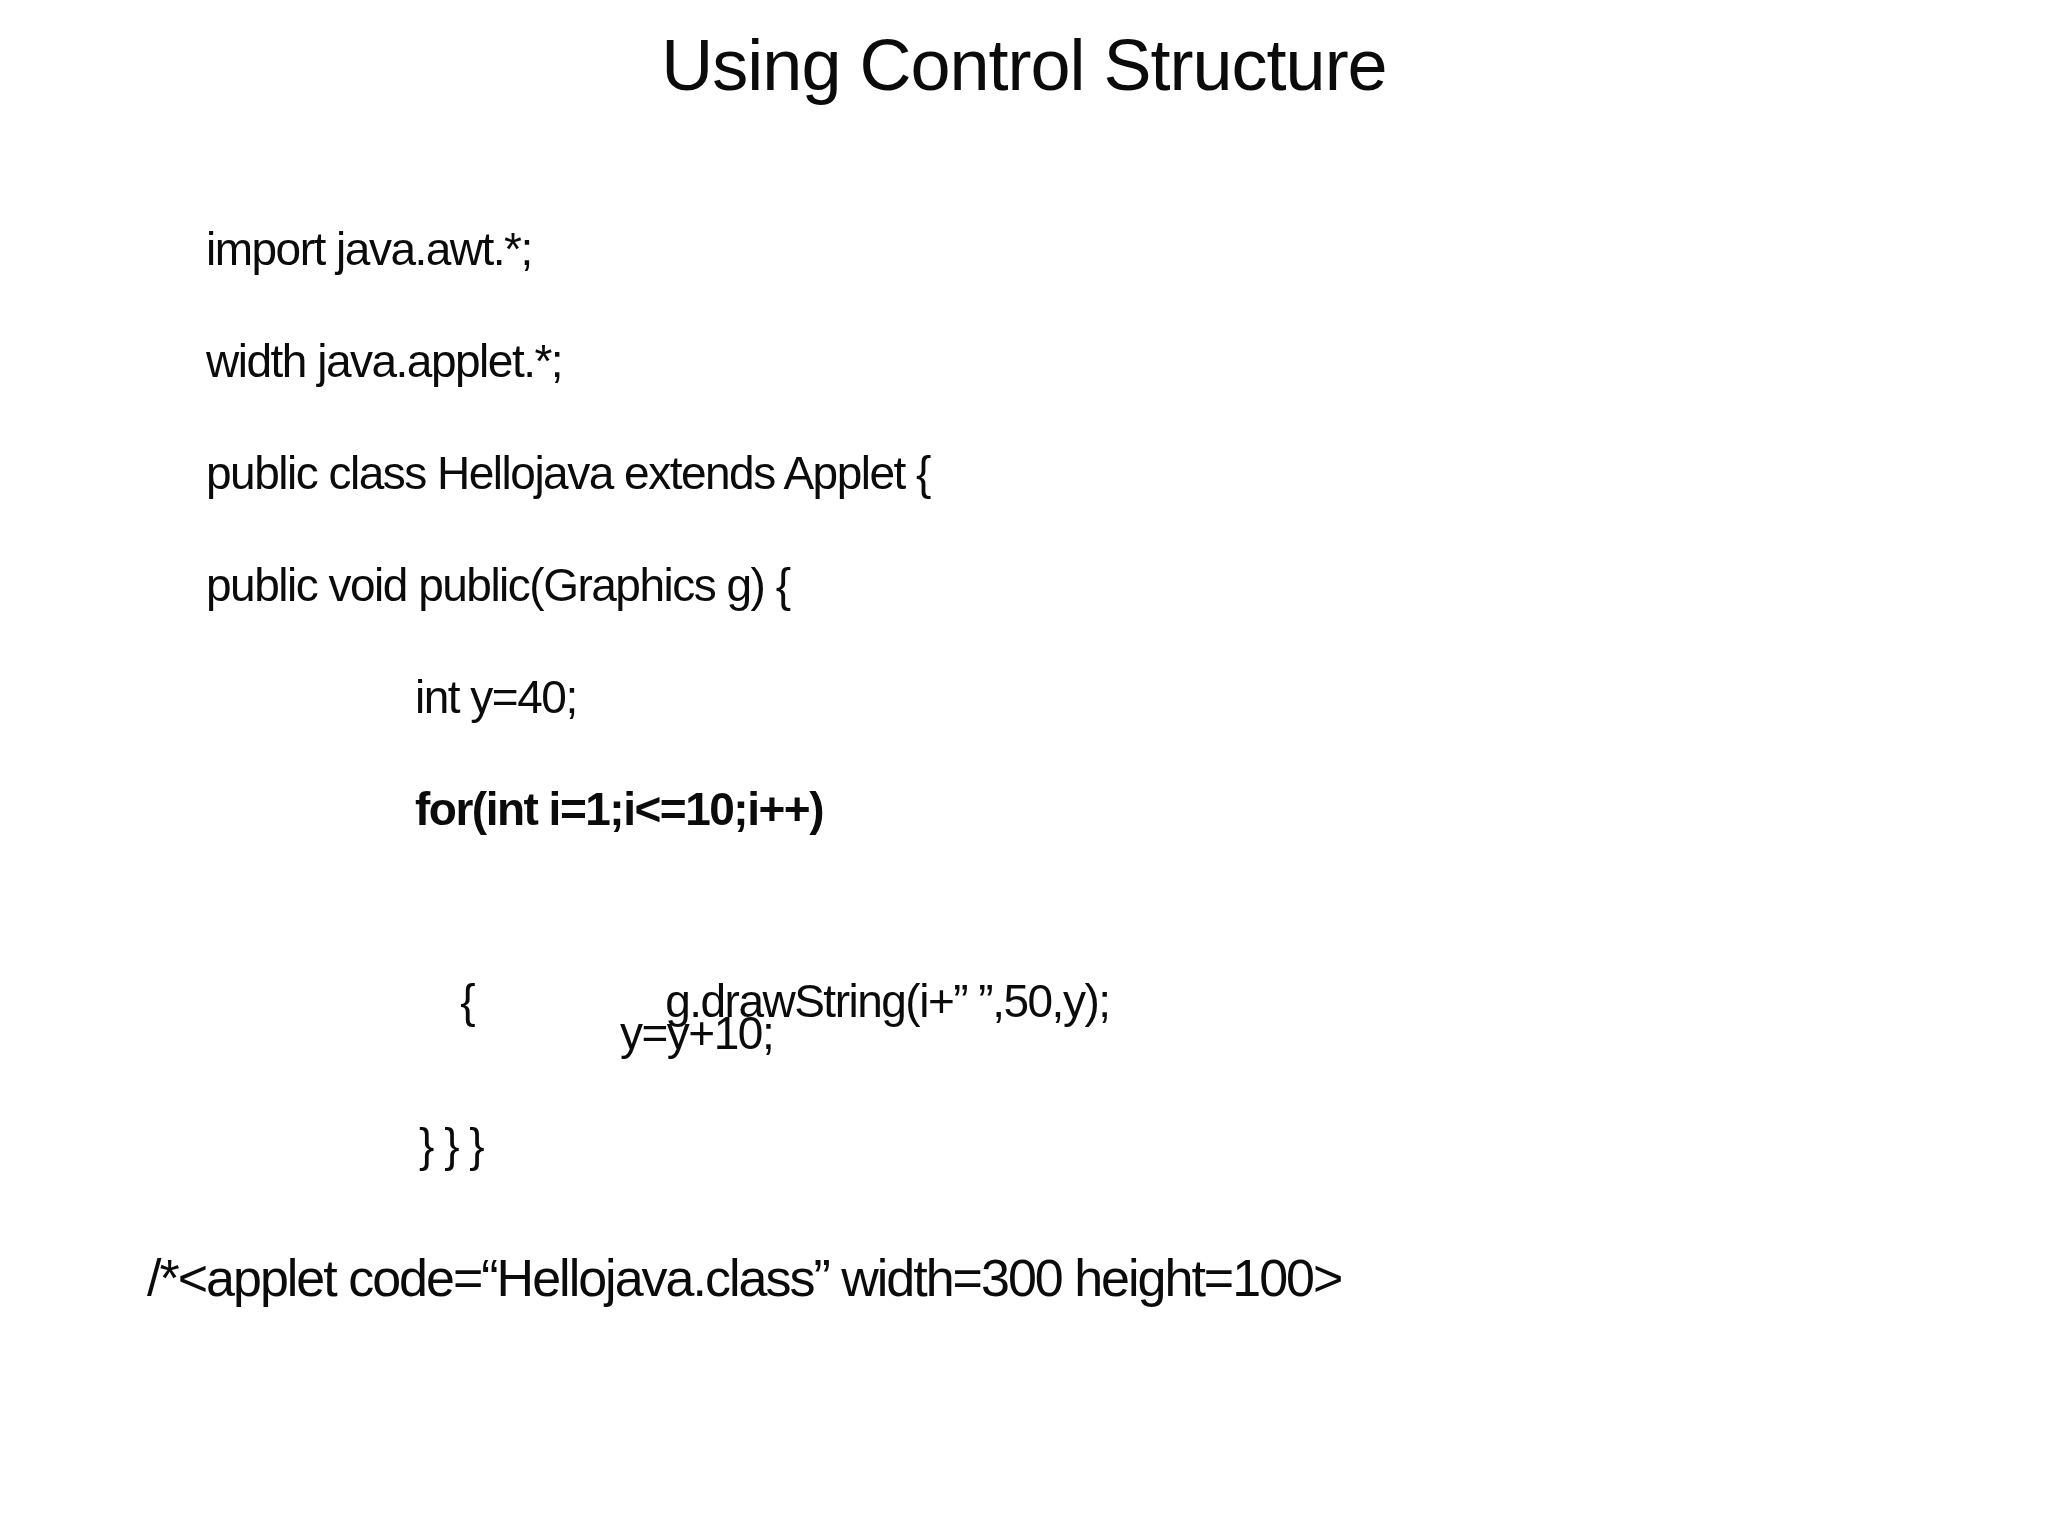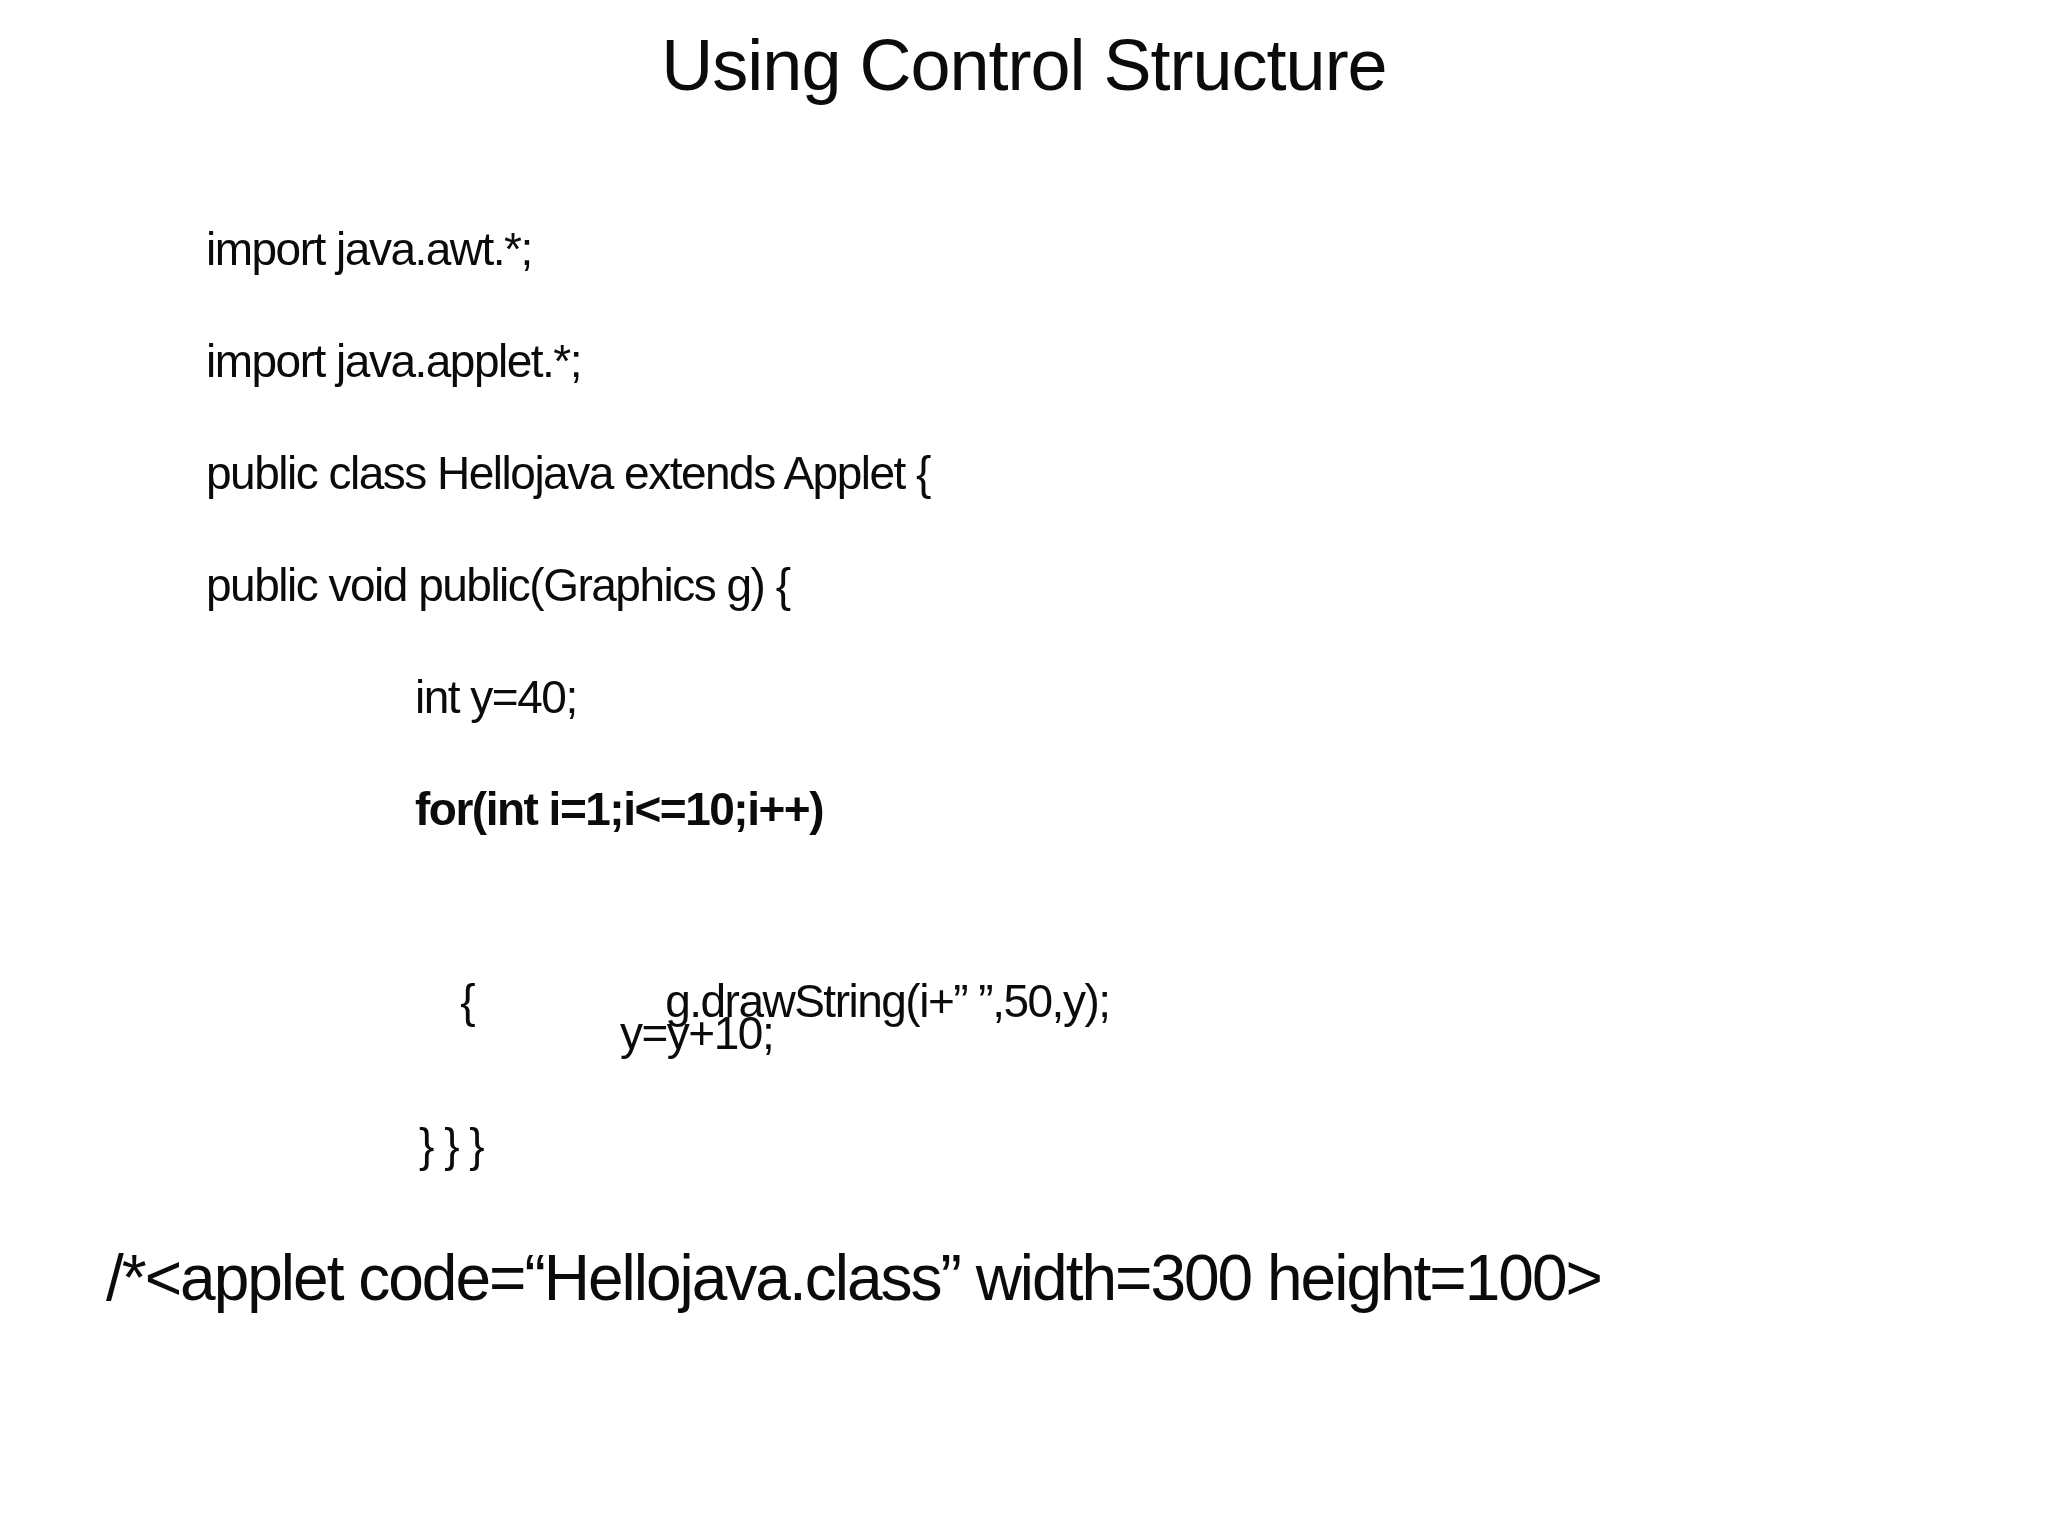--- a/index.html
+++ b/index.html
@@ -32,22 +32,23 @@
   .code-line {
     position: absolute;
     font-size: 46px;
     line-height: 80px;
     letter-spacing: -1.5px;
     font-weight: 400;
     color: #0b0b0b;
     white-space: pre;
   }
   .comment-line {
-    font-size: 64px;
+    font-size: 52px;
     letter-spacing: -2px;
+    margin-left: 41px;
   }
   .indent-1 { left: 206px; }
   .indent-2 { left: 415px; }
   .indent-3 { left: 620px; }
   .indent-comment { left: 106px; }
   .l1  { top: 209px; }
   .l2  { top: 321px; }
   .l3  { top: 433px; }
   .l4  { top: 545px; }
   .l5  { top: 657px; }
@@ -65,21 +66,21 @@
 </style>
 </head>
 <body>
 
 <div class="slide">
 
   <div class="slide-title">Using Control Structure</div>
 
   <div class="code-line indent-1 l1">import java.awt.*;</div>
 
-  <div class="code-line indent-1 l2">import java.applet.*;</div>
+  <div class="code-line indent-1 l2">width java.applet.*;</div>
 
   <div class="code-line indent-1 l3">public class Hellojava extends Applet {</div>
 
   <div class="code-line indent-1 l4">public void public(Graphics g) {</div>
 
   <div class="code-line indent-2 l5">int y=40;</div>
 
   <div class="code-line indent-2 l6">for(int i=1;i&lt;=10;i++)</div>
 
   <div class="code-line indent-2 l7">

